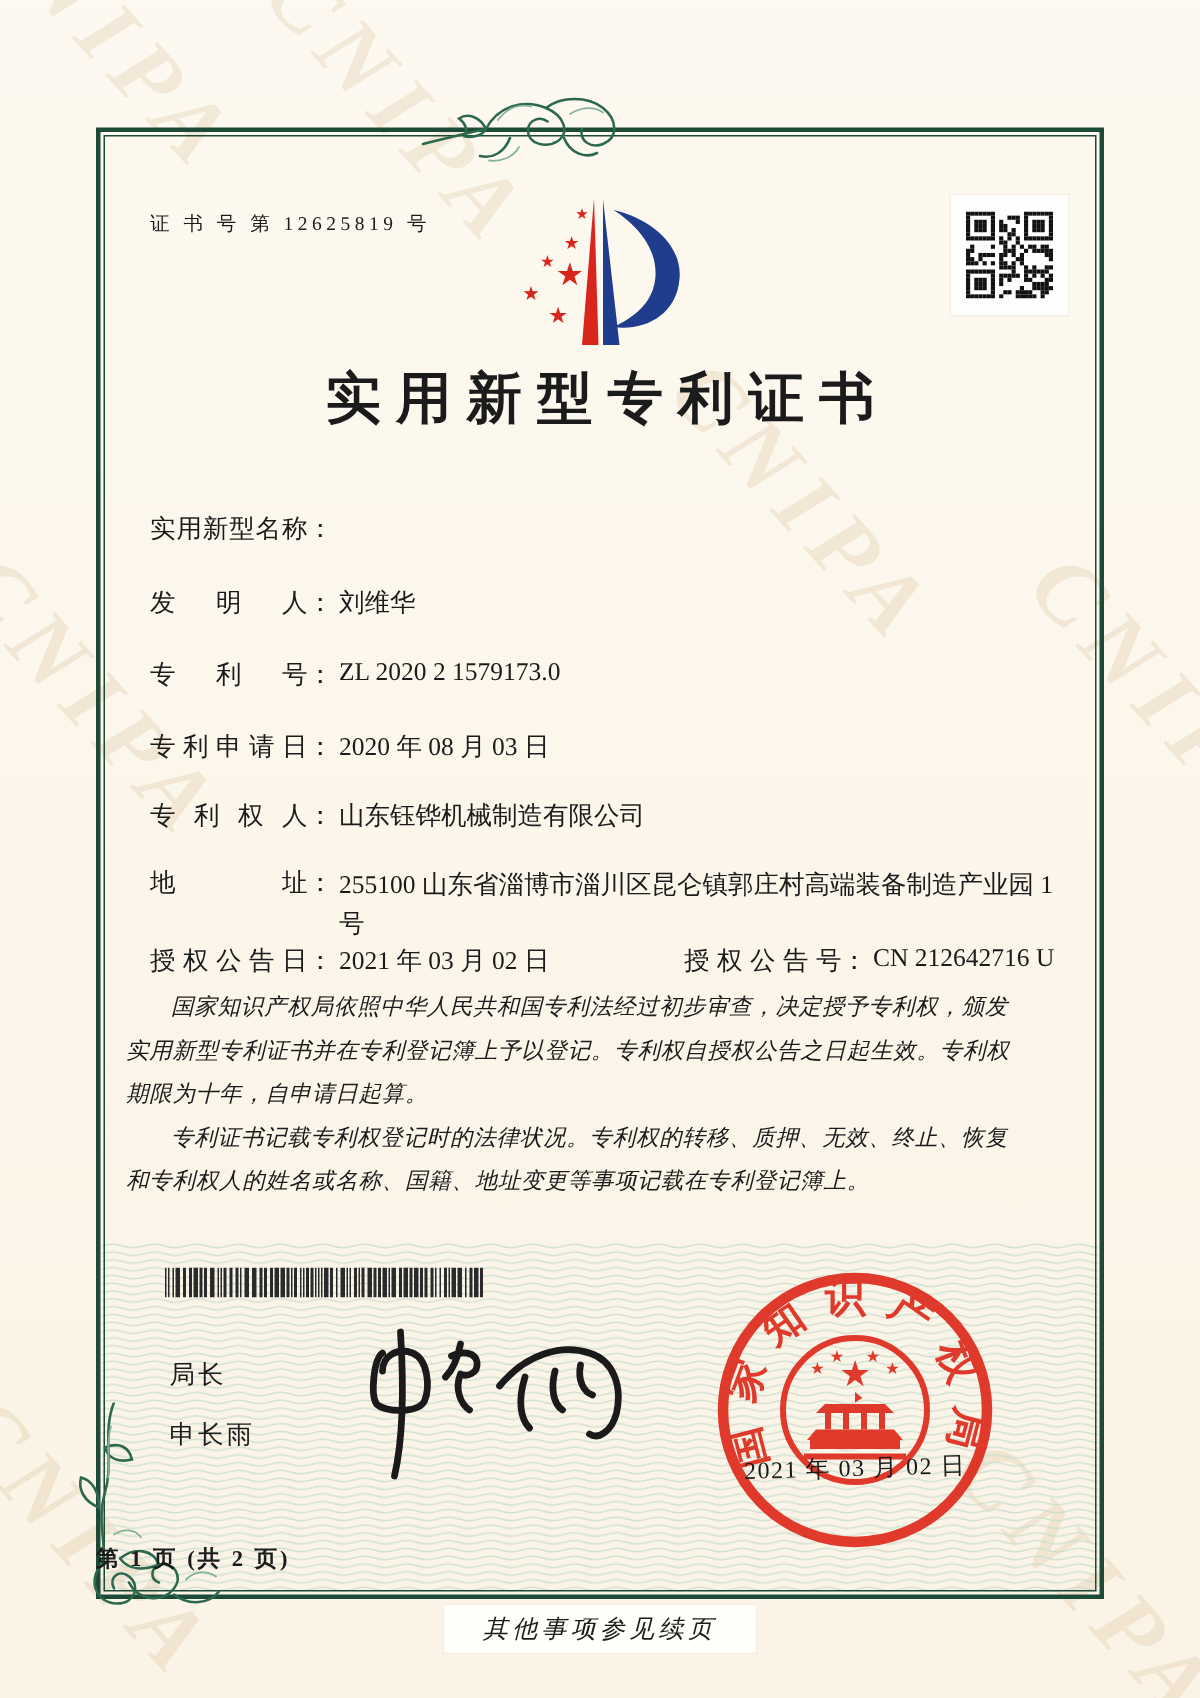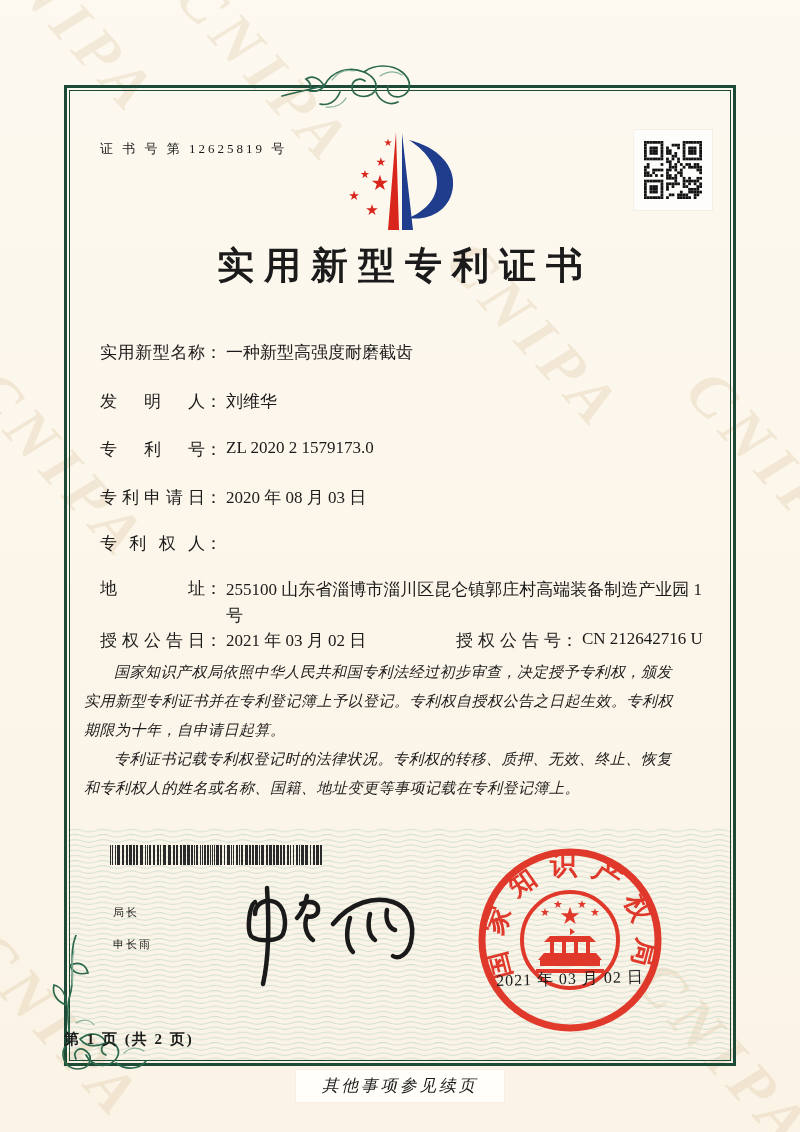--- a/index.html
+++ b/index.html
@@ -38,21 +38,21 @@
   .fcolon{flex:none;}
   .fvalue{margin-left:4px;}
   .fvalue.addr{display:inline-block;width:488px;line-height:1.55;}
   .fvalue.gap{width:230px;flex:none;}
   .paras{position:absolute;left:84px;top:658px;width:601px;z-index:4;}
   .paras p{
     margin:0;font-size:15px;line-height:29px;text-indent:2em;font-style:italic;
     font-family:"Liberation Serif","DejaVu Serif",serif;letter-spacing:0.5px;
   }
   .barcode{position:absolute;left:110px;top:845px;z-index:4;}
-  .signer{position:absolute;left:113px;top:905px;z-index:4;font-family:"Liberation Sans","DejaVu Sans",sans-serif;font-size:11px;}
+  .signer{position:absolute;left:113px;top:905px;z-index:4;font-family:"Liberation Sans","DejaVu Sans",sans-serif;font-size:17px;}
   .signer div{margin-bottom:17px;letter-spacing:2px;}
   .signature{position:absolute;left:205px;top:880px;z-index:5;}
   .seal{position:absolute;left:473px;top:843px;z-index:5;}
   .seal-date{
     position:absolute;left:487px;top:969px;width:166px;text-align:center;font-size:16px;
     letter-spacing:1px;color:#1a1a1a;transform:rotate(-1.5deg);z-index:6;
   }
   .page-note{position:absolute;left:64px;width:672px;top:1030px;text-align:left;font-size:15px;letter-spacing:2px;z-index:4;font-weight:bold;}
   .cont-note{
     position:absolute;left:50%;transform:translateX(-50%);top:1070px;background:#fffef9;
@@ -358,40 +358,40 @@
           <rect x="16.57142857142857" y="55.23809523809524" width="2.761904761904762" height="2.761904761904762"></rect>
         </g>
     </svg>
   </div>
 
   <div class="title">实用新型专利证书</div>
 
   <div class="frow" style="top:341px">
     <span class="flabel">实用新型名称</span>
       <span class="fcolon">：</span>
-    <span class="fvalue">一种新型高强度耐磨截齿</span>
   </div>
   <div class="frow" style="top:390px">
     <span class="flabel">发明人</span>
       <span class="fcolon">：</span>
     <span class="fvalue">刘维华</span>
   </div>
   <div class="frow" style="top:438px">
     <span class="flabel">专利号</span>
       <span class="fcolon">：</span>
     <span class="fvalue">ZL 2020 2 1579173.0</span>
   </div>
   <div class="frow" style="top:486px">
     <span class="flabel">专利申请日</span>
       <span class="fcolon">：</span>
     <span class="fvalue">2020 年 08 月 03 日</span>
   </div>
   <div class="frow" style="top:532px">
     <span class="flabel">专利权人</span>
       <span class="fcolon">：</span>
+    <span class="fvalue">山东钰铧机械制造有限公司</span>
   </div>
   <div class="frow" style="top:577px">
     <span class="flabel">地址</span>
       <span class="fcolon">：</span>
     <span class="fvalue addr">255100  山东省淄博市淄川区昆仑镇郭庄村高端装备制造产业园 1 号</span>
   </div>
   <div class="frow" style="top:629px">
     <span class="flabel">授权公告日</span>
       <span class="fcolon">：</span>
     <span class="fvalue gap">2021 年 03 月 02 日</span>

